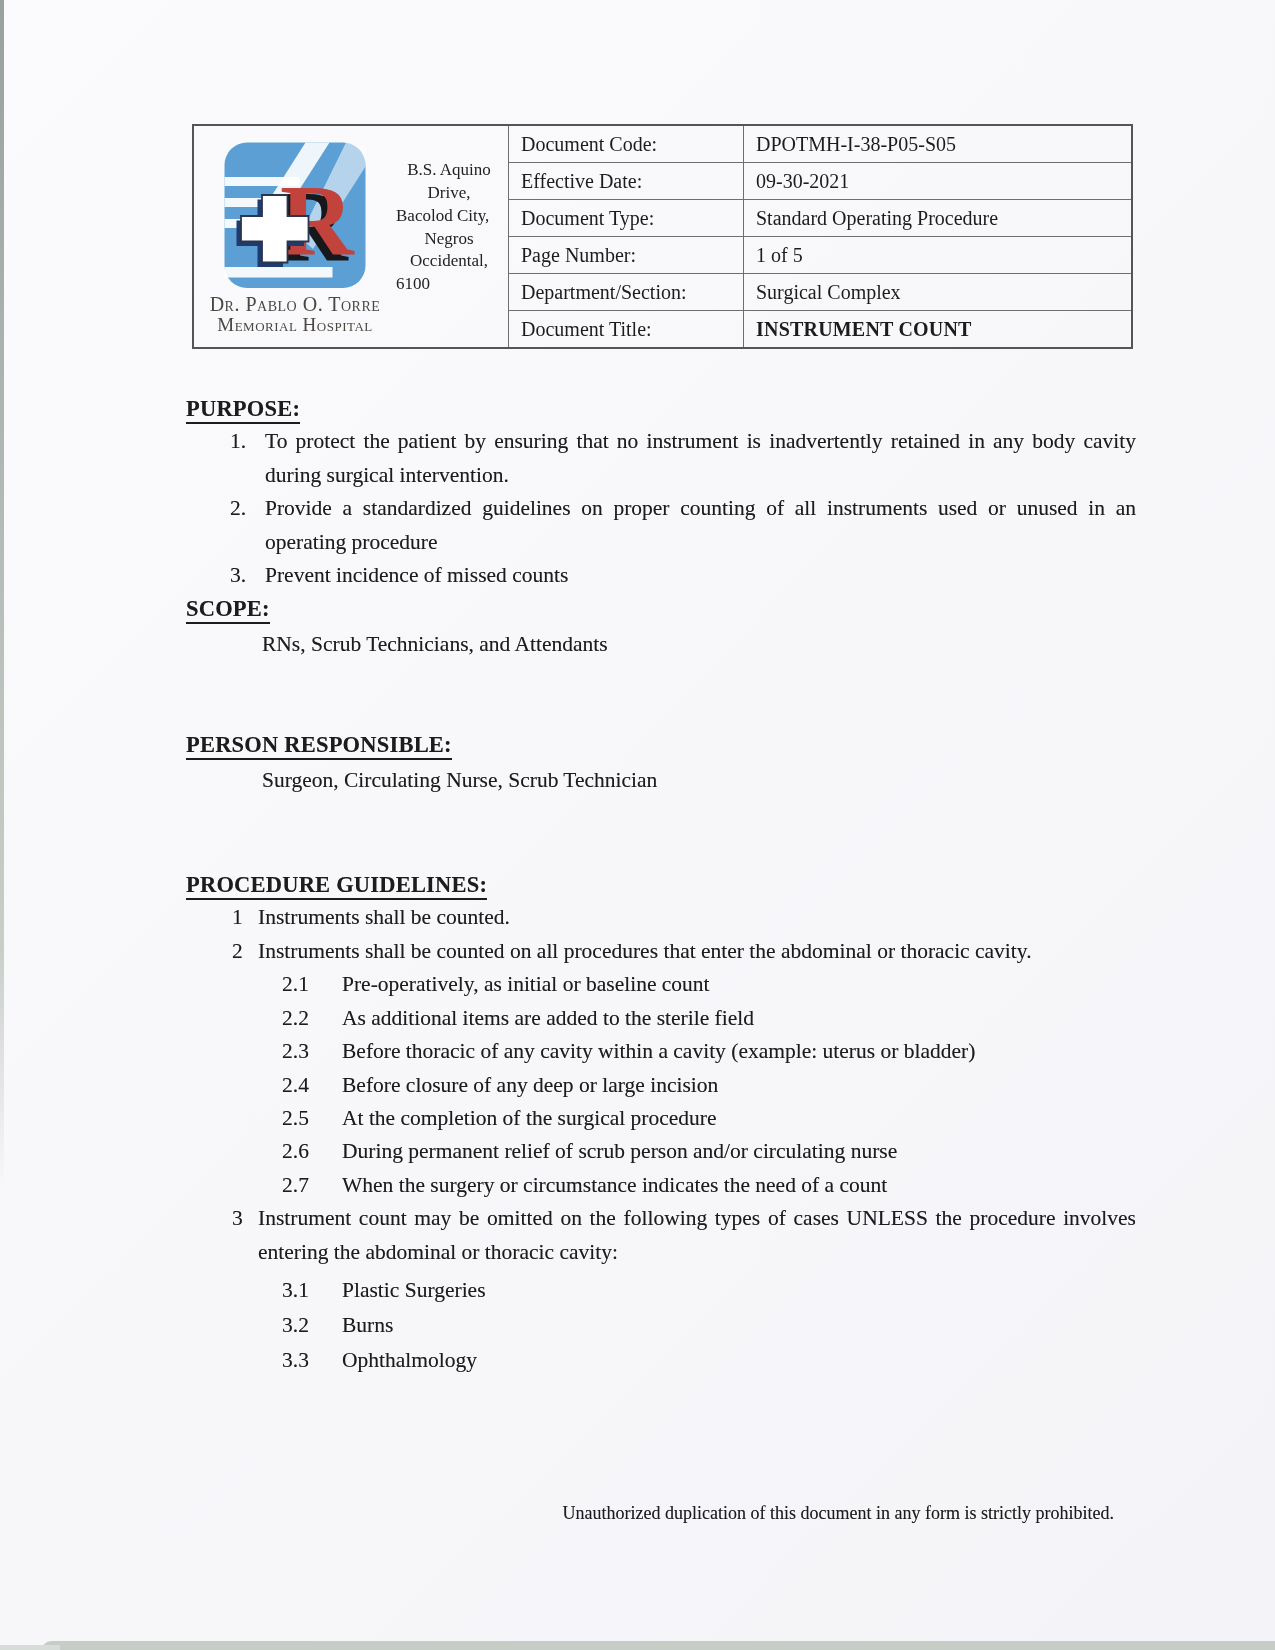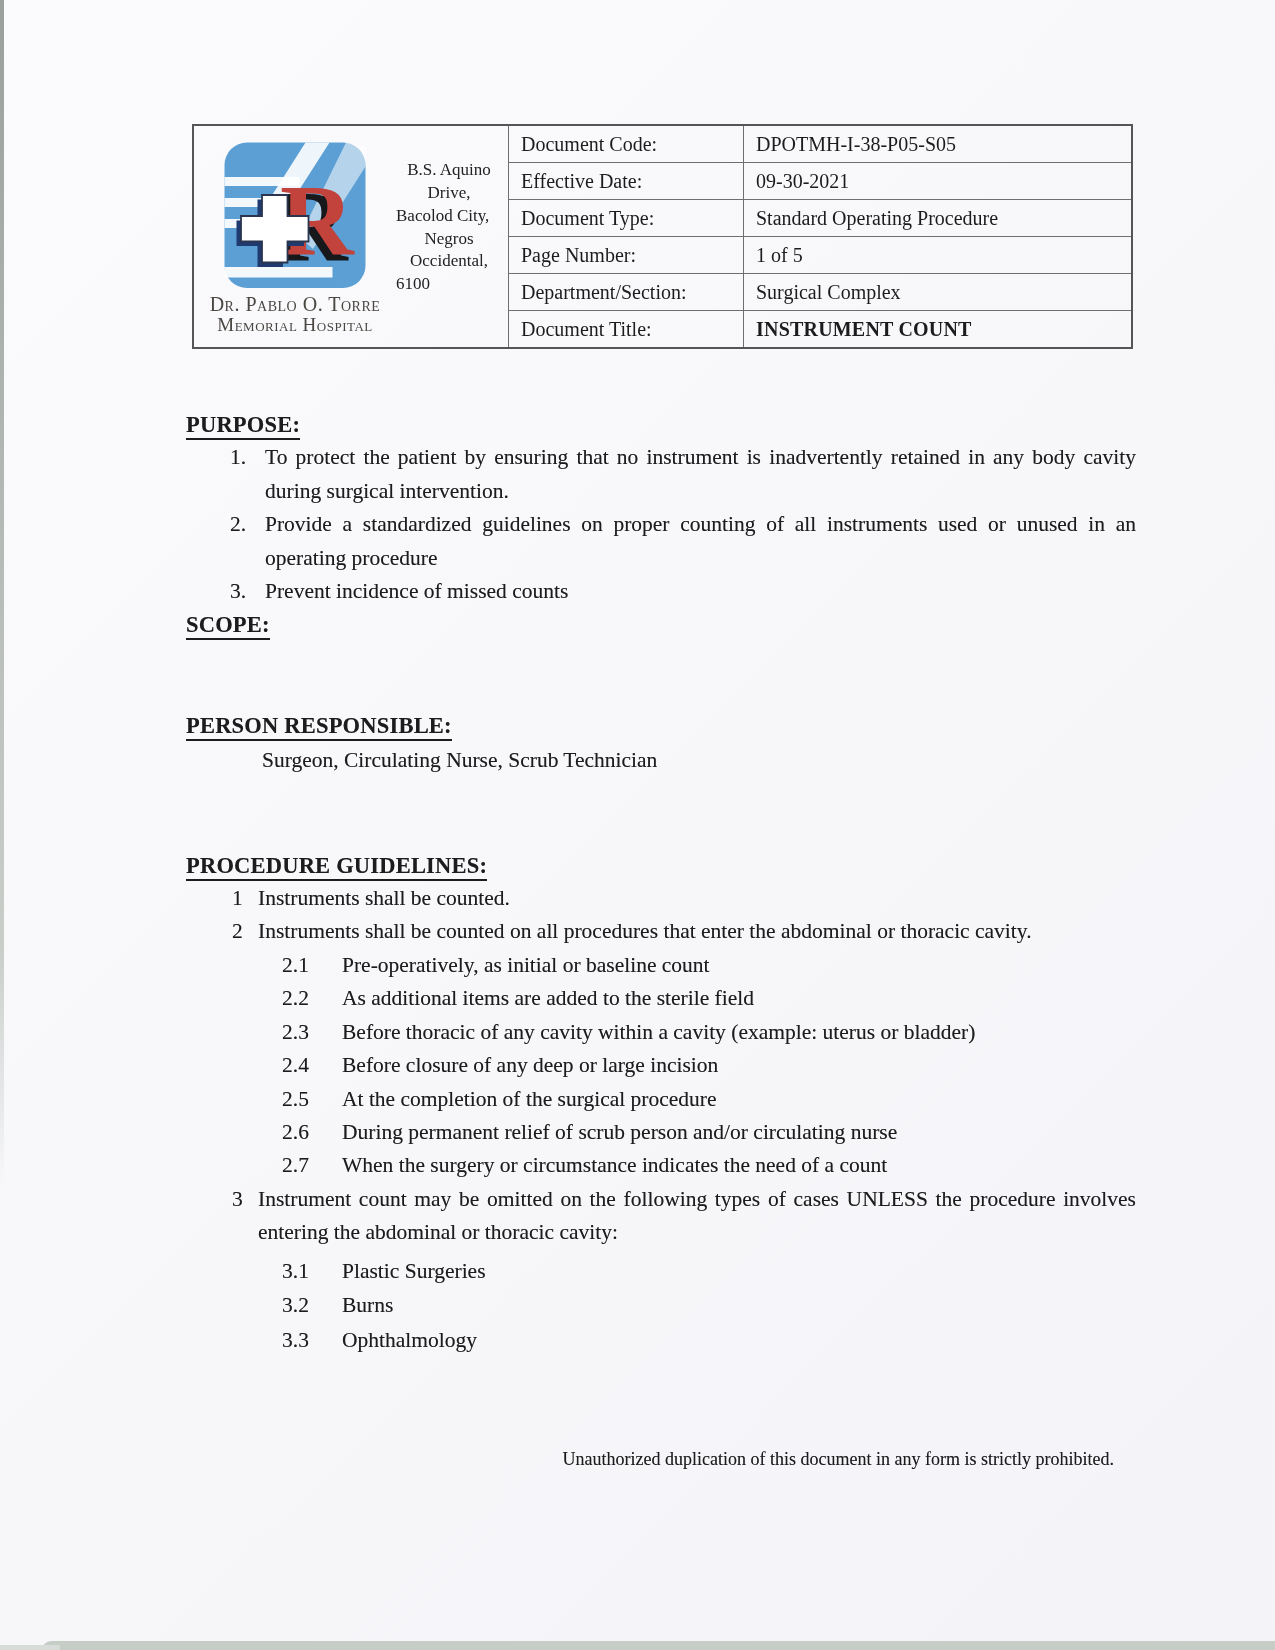--- a/index.html
+++ b/index.html
@@ -51,21 +51,21 @@
   .hosp-name .l2{font-size:19px;display:block;}
   .addr{
     flex:1;display:flex;flex-direction:column;justify-content:center;
     align-items:flex-start;text-align:center;
     font-size:17px;line-height:1.35;color:#222;
     padding-bottom:18px;
   }
 
   
   .content{
-    position:absolute;left:186px;top:408px;width:950px;
+    position:absolute;left:186px;top:392px;width:950px;
     font-size:21.5px;line-height:33.4px;
     text-shadow:0 0 .5px rgba(25,25,30,.4);
   }
   .sec-heading{font-weight:bold;font-size:22.5px;letter-spacing:.2px;}
   .sec-heading span{border-bottom:2.6px solid #1c1c1e;padding-bottom:1px;}
   .mt-scope{}
   .mt-person{margin-top:67px;}
   .mt-pg{margin-top:71px;}
   .indent-body{margin:2px 0 0 76px;}
 
@@ -77,21 +77,21 @@
   .gli .num{width:26px;flex:none;}
   .gli .txt{flex:1;text-align:justify;}
 
   .sli{display:flex;margin-left:96px;}
   .sli .num{width:60px;flex:none;}
   .sli .txt{flex:1;}
   .sub3{margin-top:5px;}
   .sub3 .sli{margin-bottom:1.5px;justify-content:space-between;}
 
   .footer{
-    position:absolute;top:1449px;right:161px;
+    position:absolute;top:1503px;right:161px;
     font-size:18px;color:#1c1c1e;
     text-shadow:0 0 .5px rgba(25,25,30,.4);
   }
 </style>
 </head>
 <body>
 
 <div class="page">
   <div class="edge-left"></div>
   <div class="edge-bottom"></div>
@@ -169,20 +169,21 @@
       <span class="txt">Provide a standardized guidelines on proper counting of all instruments used or unused in an operating procedure</span>
     </div>
     <div class="li">
       <span class="num">3.</span>
       <span class="txt">Prevent incidence of missed counts</span>
     </div>
 
     <div class="sec-heading mt-scope">
       <span>SCOPE:</span>
     </div>
+    <div class="indent-body">RNs, Scrub Technicians, and Attendants</div>
 
     <div class="sec-heading mt-person">
       <span>PERSON RESPONSIBLE:</span>
     </div>
     <div class="indent-body">Surgeon, Circulating Nurse, Scrub Technician</div>
 
     <div class="sec-heading mt-pg">
       <span>PROCEDURE GUIDELINES:</span>
     </div>
 

